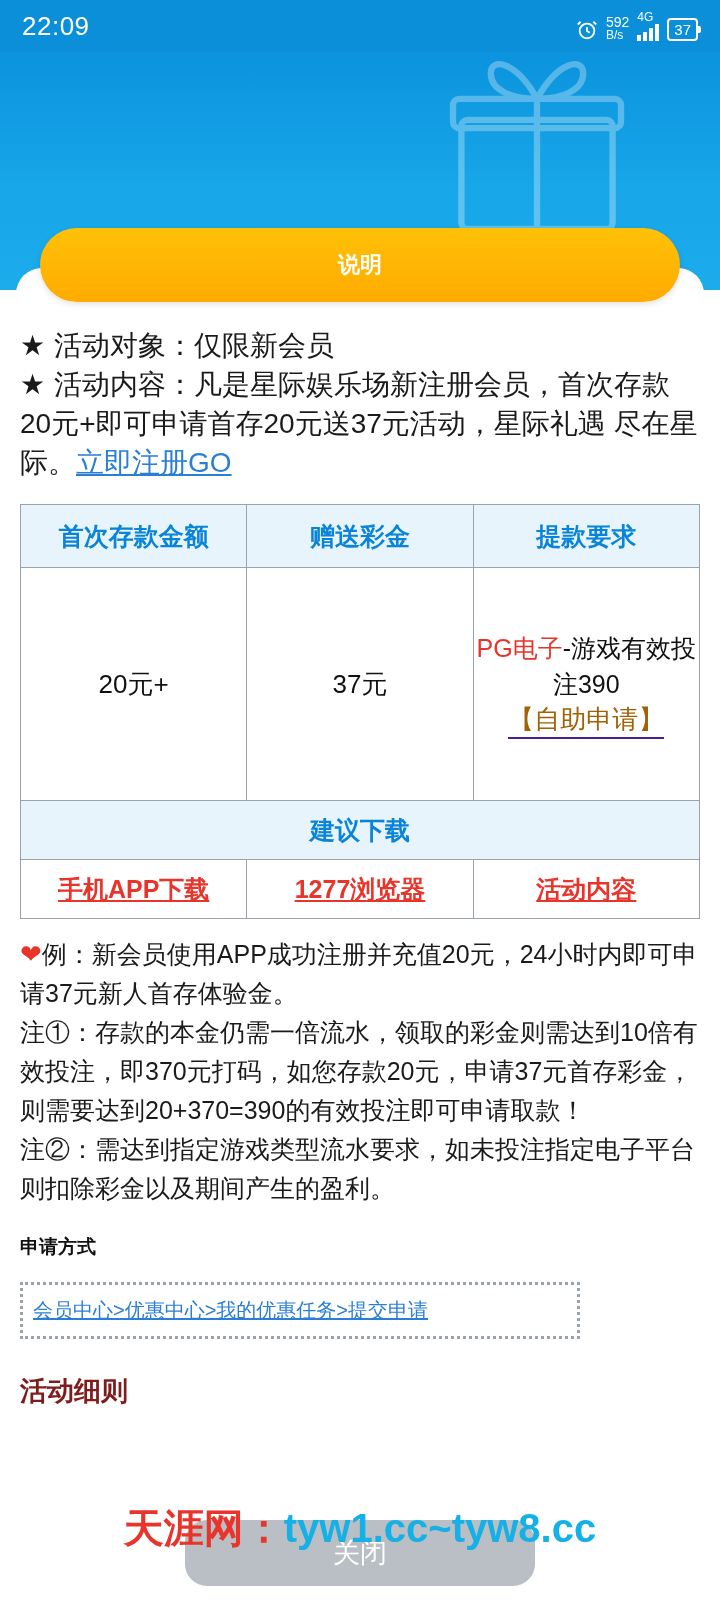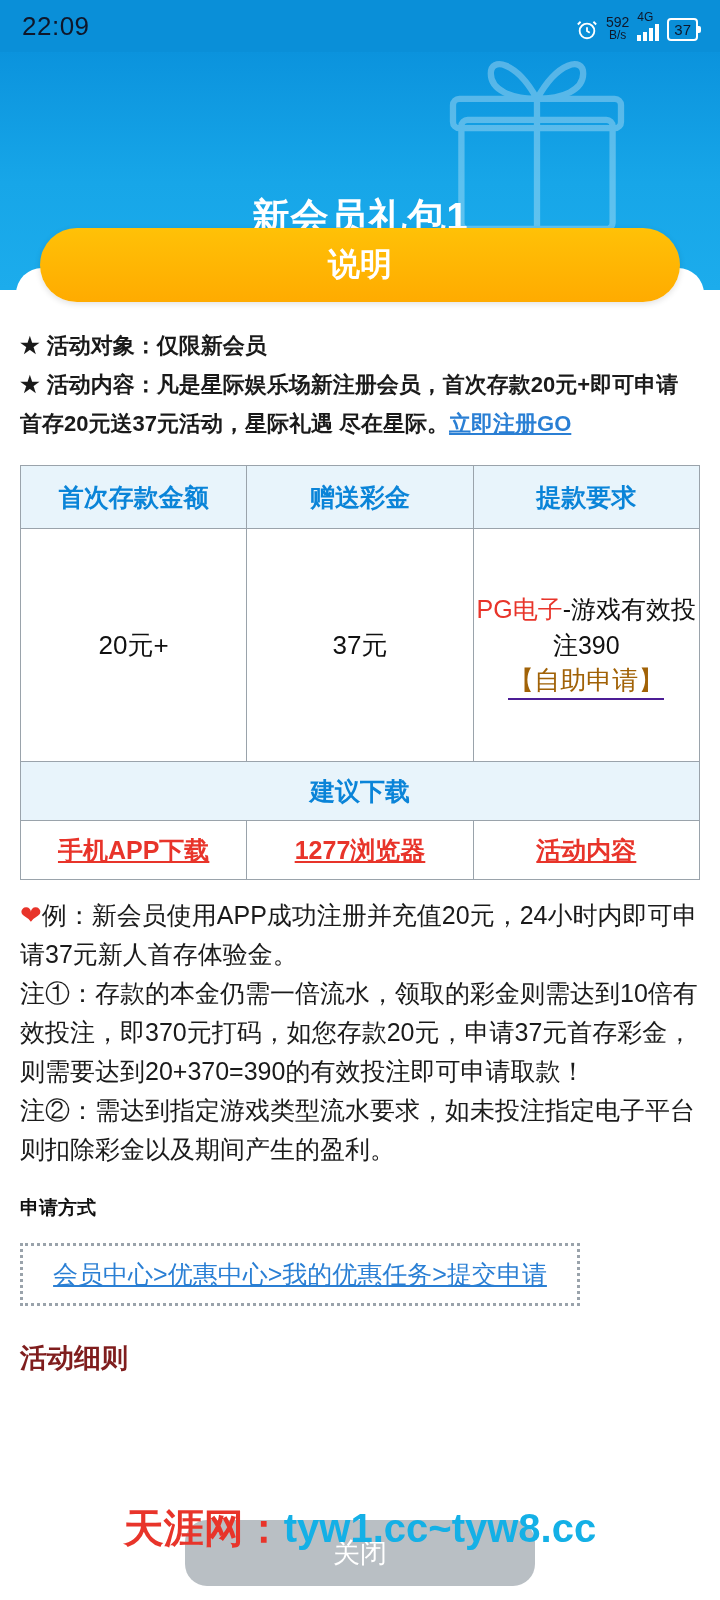--- a/index.html
+++ b/index.html
@@ -12,41 +12,40 @@
     background: #ffffff;
     font-family: "Liberation Sans", sans-serif;
     overflow: hidden;
     position: relative;
   }
 
   
   .statusbar {
     height: 52px;
     background: #0a8fd8;
-    color: #0f172a;
+    color: #ffffff;
     display: flex;
     align-items: center;
     justify-content: space-between;
     padding: 0 22px;
     box-sizing: border-box;
   }
   .status-time {
     font-size: 26px;
     letter-spacing: 0.5px;
   }
   .status-right {
     display: flex;
     align-items: flex-end;
     gap: 8px;
   }
   .alarm-icon svg { display: block; }
   .netspeed {
     display: flex;
     flex-direction: column;
-    align-items: center;
     line-height: 1;
     font-size: 13px;
   }
   .netspeed .val { font-size: 14px; }
   .netspeed .unit { font-size: 12px; }
   .sig {
     display: flex;
     flex-direction: column;
     align-items: flex-start;
     line-height: 1;
@@ -122,40 +121,39 @@
 
   .desc-btn {
     position: absolute;
     left: 24px;
     right: 24px;
     top: -40px;
     height: 74px;
     border-radius: 37px;
     background: linear-gradient(180deg, #ffc107 0%, #ffab00 100%);
     color: #ffffff;
-    font-size: 32px;
+    font-size: 22px;
     font-weight: bold;
     display: flex;
     align-items: center;
     justify-content: center;
     border: none;
     box-shadow: 0 2px 6px rgba(0,0,0,0.12);
     font-family: Liberation Serif, serif;
   }
 
   .content {
     padding: 58px 4px 0 4px;
     box-sizing: border-box;
   }
 
   .para {
-    font-size: 22px;
+    font-size: 28px;
     line-height: 39px;
     color: #1a1a1a;
-    font-weight: bold;
   }
   .para .star { letter-spacing: 1px; }
   .reg-link {
     color: #2a7fd4;
     text-decoration: underline;
   }
 
   
   table.promo {
     margin-top: 22px;
@@ -216,23 +214,22 @@
     font-size: 19px;
     font-weight: bold;
     color: #111;
   }
 
   .dashed-box {
     margin-top: 22px;
     margin-right: 120px;
     border: 3px dotted #9aa3ab;
     padding: 12px 10px;
-    font-size: 25px;
+    font-size: 20px;
     color: #2a7fd4;
-    text-align: center;
   }
   .dashed-box span { text-decoration: underline; }
 
   .rules-link {
     margin-top: 34px;
     font-size: 27px;
     font-weight: bold;
     color: #7f1d1d;
   }
 
@@ -299,21 +296,20 @@
 <div class="header">
   <span class="gift-watermark">
     <svg width="210" height="210" viewBox="0 0 100 100" fill="none" stroke="#ffffff" stroke-width="3">
       <rect x="14" y="38" width="72" height="52" rx="3"></rect>
       <rect x="10" y="28" width="80" height="14" rx="3"></rect>
       <path d="M50 28v62"></path>
       <path d="M50 28c-12 0-22-4-22-12s12-6 22 12z"></path>
       <path d="M50 28c12 0 22-4 22-12s-12-6-22 12z"></path>
     </svg>
   </span>
-  <div class="page-title">新会员礼包1</div>
 </div>
 
 <div class="card">
 
   <button class="desc-btn">说明</button>
 
   <div class="content">
 
     <div class="para">
       <span class="star">★</span>

